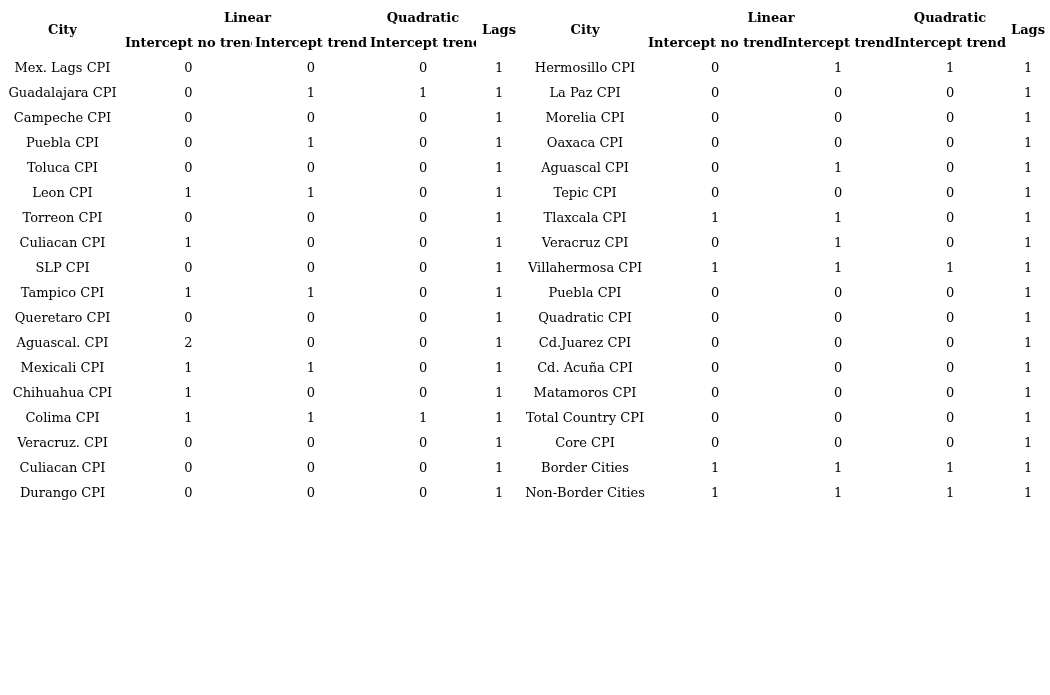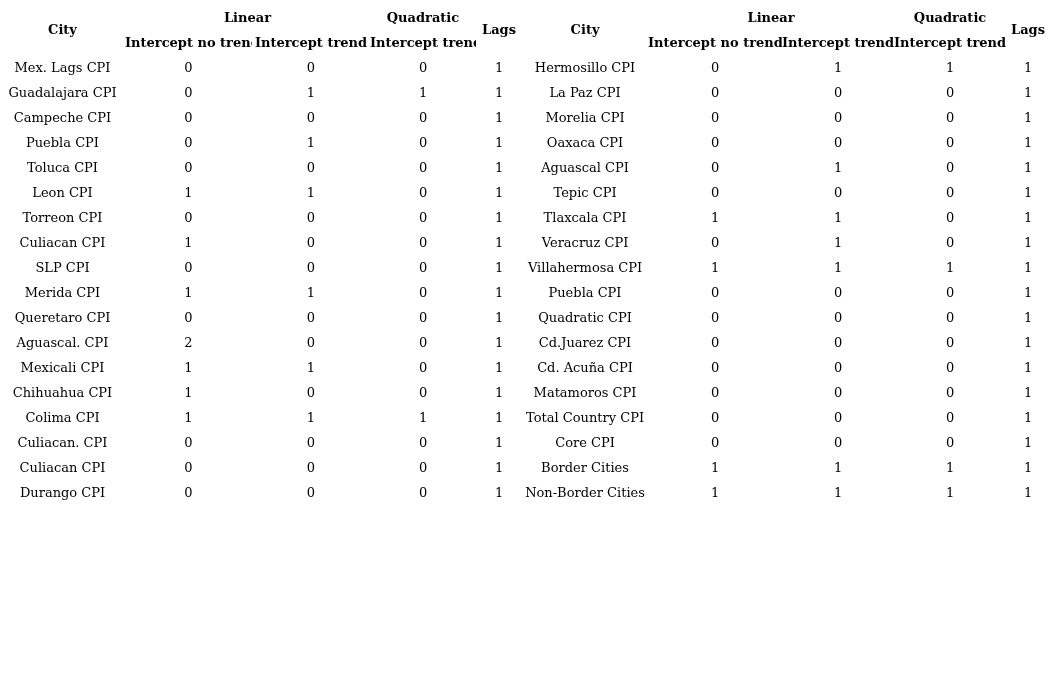--- a/index.html
+++ b/index.html
@@ -127,21 +127,21 @@
           <td>1</td>
         </tr>
         <tr>
           <td>SLP CPI</td>
           <td>0</td>
           <td>0</td>
           <td>0</td>
           <td>1</td>
         </tr>
         <tr>
-          <td>Merida CPI</td>
+          <td>Tampico CPI</td>
           <td>1</td>
           <td>1</td>
           <td>0</td>
           <td>1</td>
         </tr>
         <tr>
           <td>Queretaro CPI</td>
           <td>0</td>
           <td>0</td>
           <td>0</td>
@@ -169,21 +169,21 @@
           <td>1</td>
         </tr>
         <tr>
           <td>Colima CPI</td>
           <td>1</td>
           <td>1</td>
           <td>1</td>
           <td>1</td>
         </tr>
         <tr>
-          <td>Culiacan. CPI</td>
+          <td>Veracruz. CPI</td>
           <td>0</td>
           <td>0</td>
           <td>0</td>
           <td>1</td>
         </tr>
         <tr>
           <td>Culiacan CPI</td>
           <td>0</td>
           <td>0</td>
           <td>0</td>

